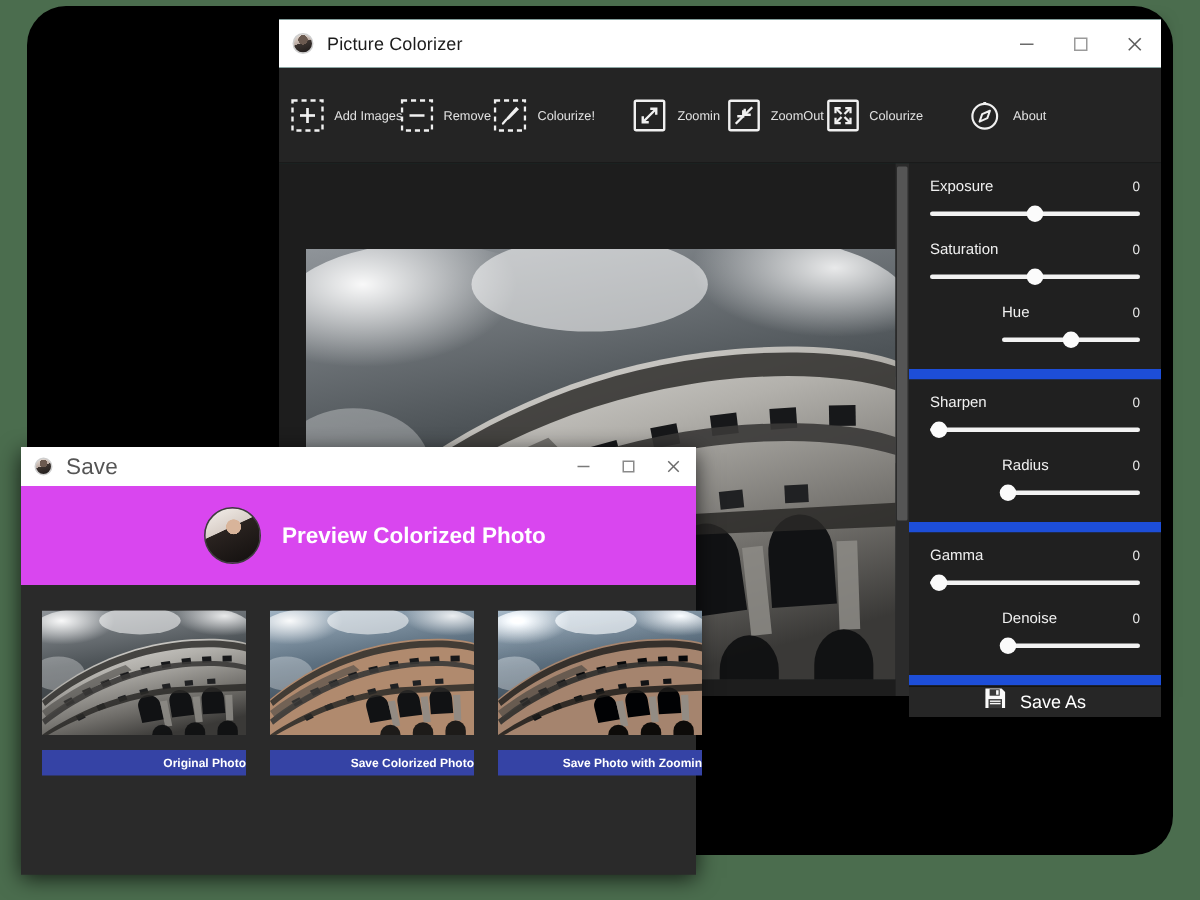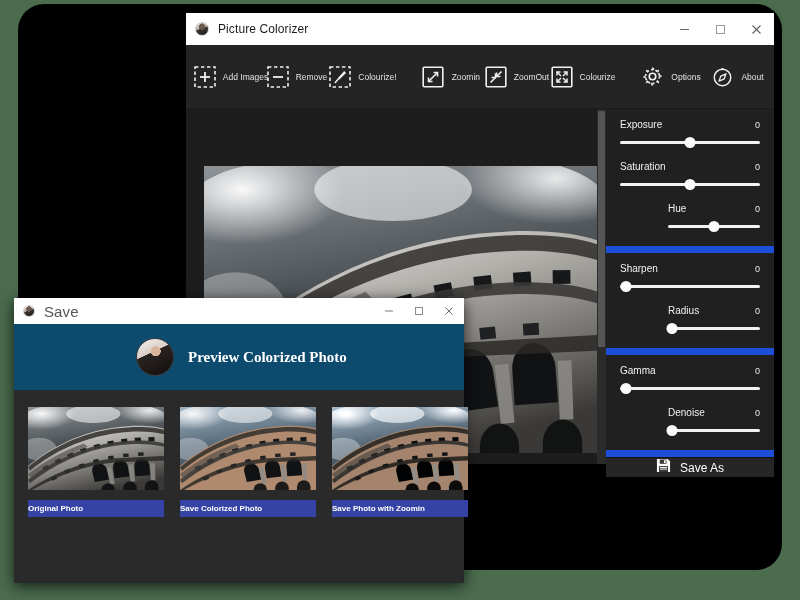--- a/index.html
+++ b/index.html
@@ -216,26 +216,25 @@
     box-shadow: 0 3px 14px rgba(0,0,0,0.75);
   }
   #save-dialog .titlebar { height: 26px; }
   #save-dialog .titlebar-text { font-size: 15px; color: #555; }
   #save-dialog .titlebar-icon { width: 12px; height: 12px; }
   #save-dialog .win-controls { height: 26px; }
   #save-dialog .win-btn { width: 30px; height: 26px; }
 
   .dialog-header {
     height: 66px;
-    background: #0c4a6e;
+    background: #d946ef;
     display: flex;
     align-items: center;
     padding-left: 122px;
     gap: 14px;
-    font-family: Liberation Serif, serif;
   }
   .avatar {
     width: 38px;
     height: 38px;
     border-radius: 50%;
     flex: none;
     background:
       radial-gradient(circle at 52% 34%, #d8b49a 0 16%, transparent 17%),
       linear-gradient(155deg, #f4f0ec 0%, #d9cfc8 38%, #2a2320 39%, #120f0e 100%);
     border: 1px solid #3d3d3d;
@@ -257,21 +256,21 @@
     height: 83px;
     display: block;
   }
   .thumb-btn {
     margin-top: 10px;
     width: 136px;
     height: 17px;
     background: #3543a5;
     display: flex;
     align-items: center;
-    justify-content: flex-start;
+    justify-content: flex-end;
     cursor: pointer;
   }
   .thumb-btn-label {
     font-size: 8px;
     font-weight: bold;
     color: #ffffff;
     white-space: nowrap;
   }
   .dialog-footer { height: 18px; background: #2a2a2a; }
 </style>
@@ -477,33 +476,20 @@
           <polyline points="6,12.5 6,16 9.5,16" fill="none" stroke="#f0f0f0" stroke-width="1.5"></polyline>
           <line x1="16" y1="16" x2="12" y2="12" stroke="#f0f0f0" stroke-width="1.5"></line>
           <polyline points="12.5,16 16,16 16,12.5" fill="none" stroke="#f0f0f0" stroke-width="1.5"></polyline>
         </svg>
       </span>
       <span class="tool-label">Colourize</span>
     </div>
 
     <div class="tool-gap"></div>
 
-    <div class="tool-item">
-      <span class="tool-glyph">
-        <svg width="23" height="23" viewBox="0 0 24 24">
-          <g fill="none" stroke="#f0f0f0" stroke-width="1.7">
-            <circle cx="12" cy="12" r="3.4"></circle>
-            <path d="M12 2.6 L13.3 5.2 M12 21.4 L10.7 18.8 M21.4 12 L18.8 10.7 M2.6 12 L5.2 13.3
-                     M18.6 5.4 L16.6 7.4 M5.4 18.6 L7.4 16.6 M18.6 18.6 L16.6 16.6 M5.4 5.4 L7.4 7.4"></path>
-            <circle cx="12" cy="12" r="7.2" stroke-dasharray="2.2 2.4"></circle>
-          </g>
-        </svg>
-      </span>
-      <span class="tool-label">Options</span>
-    </div>
 
     <div class="tool-item">
       <span class="tool-glyph">
         <svg width="23" height="23" viewBox="0 0 24 24">
           <circle cx="12" cy="13" r="8.6" fill="none" stroke="#f0f0f0" stroke-width="1.5"></circle>
           <path d="M11 3.2 h2 v1.4 h-2 Z" fill="#f0f0f0"></path>
           <path d="M15.6 9.2 L10.2 11.6 L8.4 16.8 L13.8 14.4 Z" fill="none" stroke="#f0f0f0" stroke-width="1.4" stroke-linejoin="round"></path>
         </svg>
       </span>
       <span class="tool-label">About</span>

